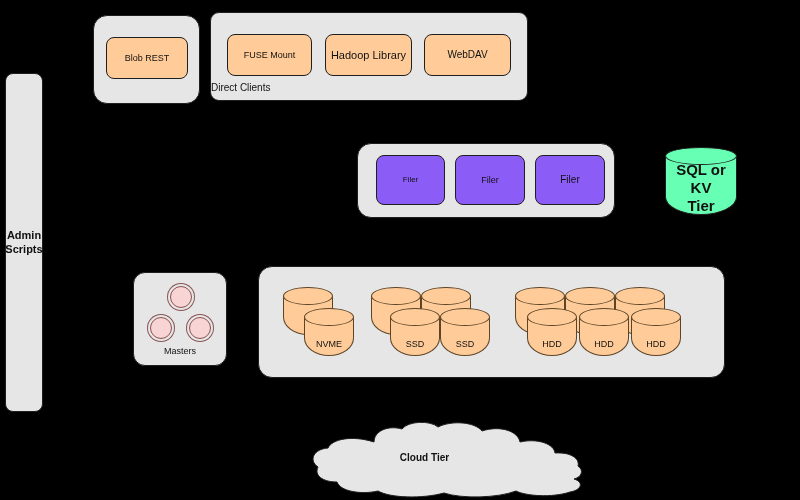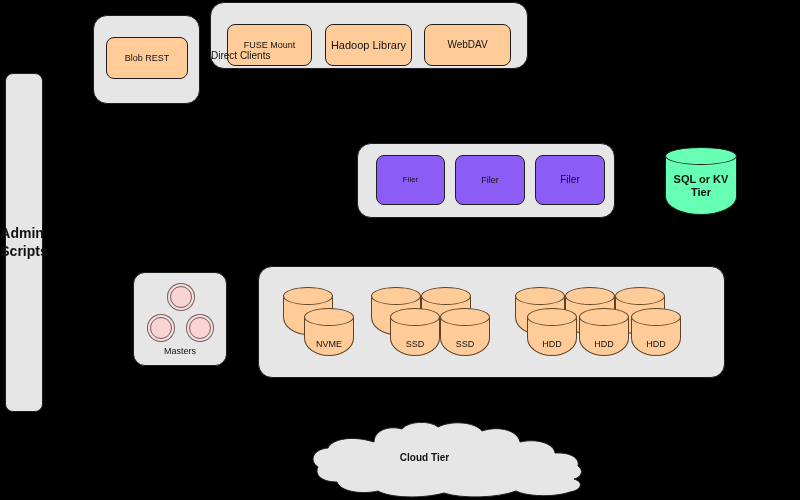--- a/index.html
+++ b/index.html
@@ -54,22 +54,22 @@
     top: 73px;
     width: 38px;
     height: 339px;
     background: #e6e6e6;
     border: 1px solid #1f1f1f;
     border-radius: 8px;
     box-sizing: border-box;
     display: flex;
     align-items: center;
     justify-content: center;
-    text-align: left;
-    font-size: 14px;
+    text-align: center;
+    font-size: 11px;
     font-weight: bold;
     color: #111111;
     line-height: 1.25;
   }
 
   
   .cyl {
     position: absolute;
     box-sizing: border-box;
   }
@@ -100,22 +100,22 @@
     left: 0; right: 0;
     bottom: 7px;
     text-align: center;
     font-size: 9px;
     color: #111111;
   }
   .cyl.green .body { background: #66ffb3; border-color: #1f1f1f; }
   .cyl.green .top  { background: #66ffb3; border-color: #1f1f1f; }
   .cyl.green .cap-label {
     bottom: auto;
-    top: 26px;
-    font-size: 11px;
+    top: 14px;
+    font-size: 15px;
     font-weight: bold;
     line-height: 1.2;
   }
 
   
   #masters-box {
     position: absolute;
     left: 133px;
     top: 272px;
     width: 94px;
@@ -176,21 +176,21 @@
       <span>Scripts</span>
     </div>
   </div>
 
   <div class="grp" id="blob-group" style="left:93px; top:15px; width:107px; height:89px;">
     <div class="node orange" style="left:12px; top:21px; width:82px; height:42px; font-size:9px;">
       <span>Blob REST</span>
     </div>
   </div>
 
-  <div class="grp" id="direct-clients-group" style="left:210px; top:2px; width:318px; height:67px;">
+  <div class="grp" id="direct-clients-group" style="left:210px; top:12px; width:318px; height:89px;border-radius:9px;">
     <div class="node orange" style="left:16px; top:21px; width:85px; height:42px; font-size:9px;">
       <span>FUSE Mount</span>
     </div>
     <div class="node orange" style="left:114px; top:21px; width:87px; height:42px; font-size:11px;">
       <span>Hadoop Library</span>
     </div>
     <div class="node orange" style="left:213px; top:21px; width:87px; height:42px; font-size:10px;">
       <span>WebDAV</span>
     </div>
     <div class="grp-label" style="left:0; right:0; bottom:7px;">Direct Clients</div>

